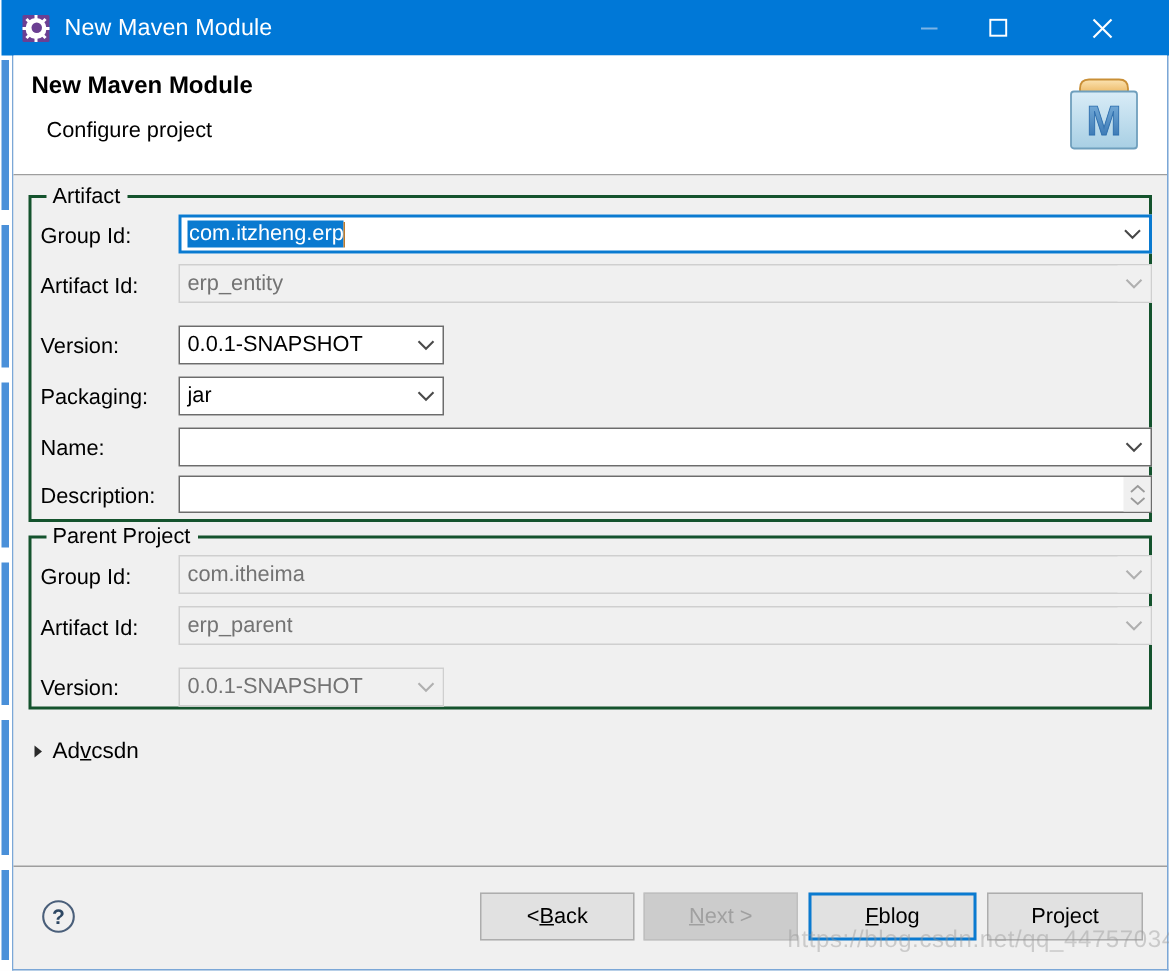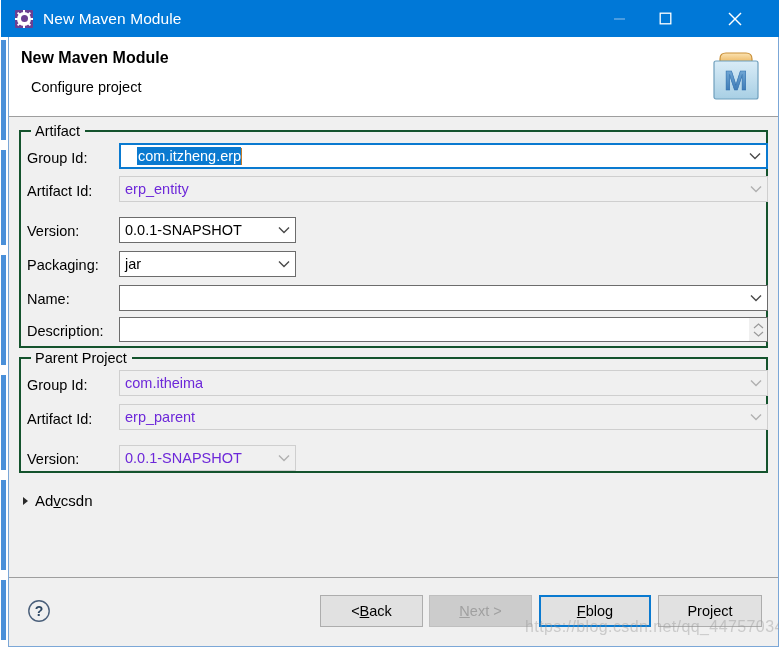--- a/index.html
+++ b/index.html
@@ -183,26 +183,26 @@
     overflow: hidden;
   }
   .ctrl.focused {
     border: 2px solid #0a7ad0;
   }
   .ctrl.disabled {
     background: #f0f0f0;
     border: 1px solid #cfcfcf;
     color: #8d8d8d;
   }
-  .ctrl.disabled .val { color: #6d28d9; text-align: center; }
+  .ctrl.disabled .val { color: #737373; text-align: center; }
   .ctrl .sel {
     background: #0a7ad0;
     color: #ffffff;
     padding: 1px 0 1px 1px;
-    margin-left: 16px;
+    margin-left: 4px;
     white-space: nowrap;
   }
   .ctrl .caret-txt {
     display: inline-block;
     width: 1px;
     height: 17px;
     background: #c07a2a;
     vertical-align: middle;
     margin-left: 0px;
   }

